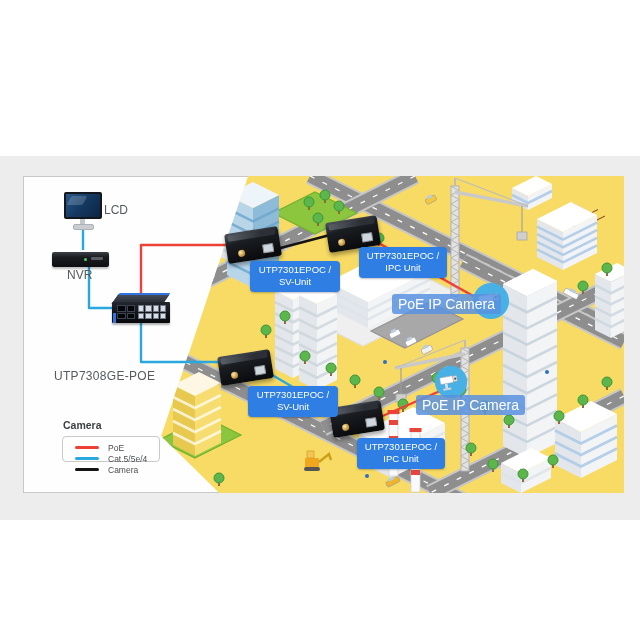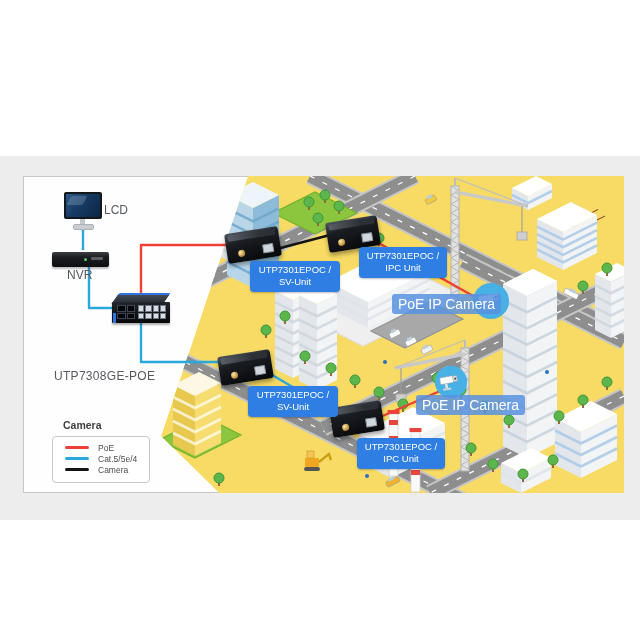--- a/index.html
+++ b/index.html
@@ -59,21 +59,21 @@
   
   .unit-label{position:absolute;background:#2e7ee4;color:#fff;border-radius:4px;
        font-size:9.5px;line-height:1.3;text-align:center;padding:3px 2px;
        box-shadow:0 1px 2px rgba(0,0,0,.25);margin-left:40px;}
   .cam-label{position:absolute;background:rgba(88,146,224,.85);color:#fff;border-radius:3px;
        font-size:14px;padding:2px 6px;white-space:nowrap;}
   .badge{position:absolute;border-radius:50%;}
 
   
   .legend-title{position:absolute;left:63px;top:419px;font-size:10.5px;font-weight:700;color:#3d3f42;}
-  .legend-box{position:absolute;left:52px;top:436px;width:98px;height:47px;background:#fff;
+  .legend-box{position:absolute;left:62px;top:436px;width:98px;height:26px;background:#fff;
        border:1px solid #c9c9c9;border-radius:4px;box-sizing:border-box;padding:5px 0 0 12px;}
   .legend-row{display:flex;align-items:center;height:11px;}
   .legend-swatch{width:24px;height:3px;border-radius:2px;margin-right:9px;}
   .legend-text{font-size:8.5px;color:#4a4c4f;}
 </style>
 </head>
 <body>
 
 <div class="stage">
   <div class="band"></div>

